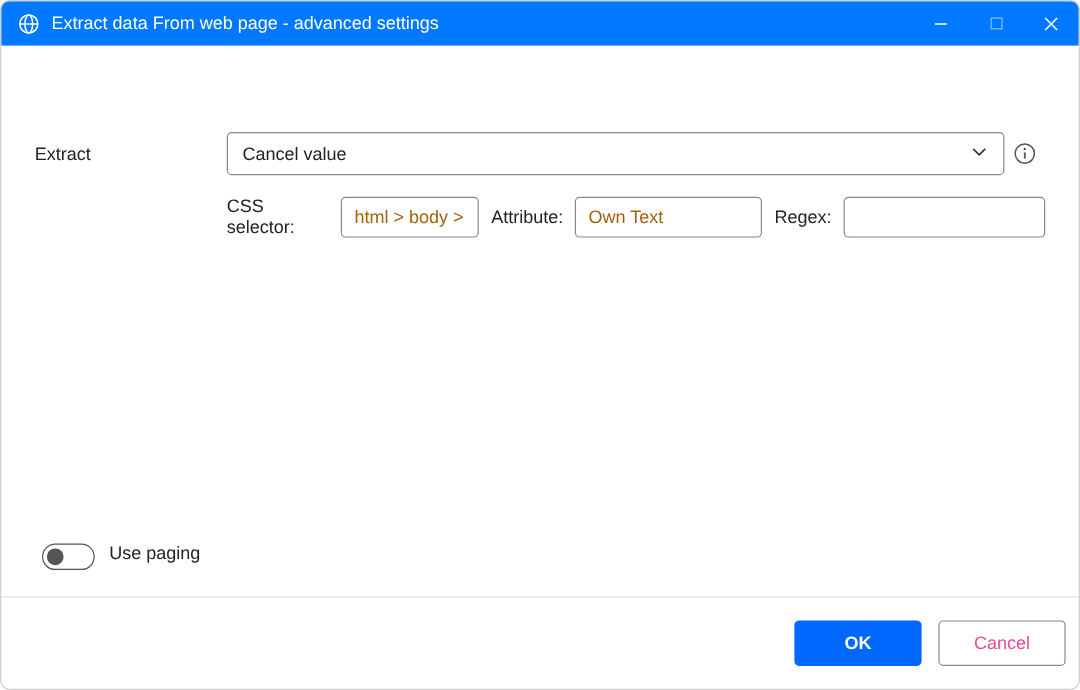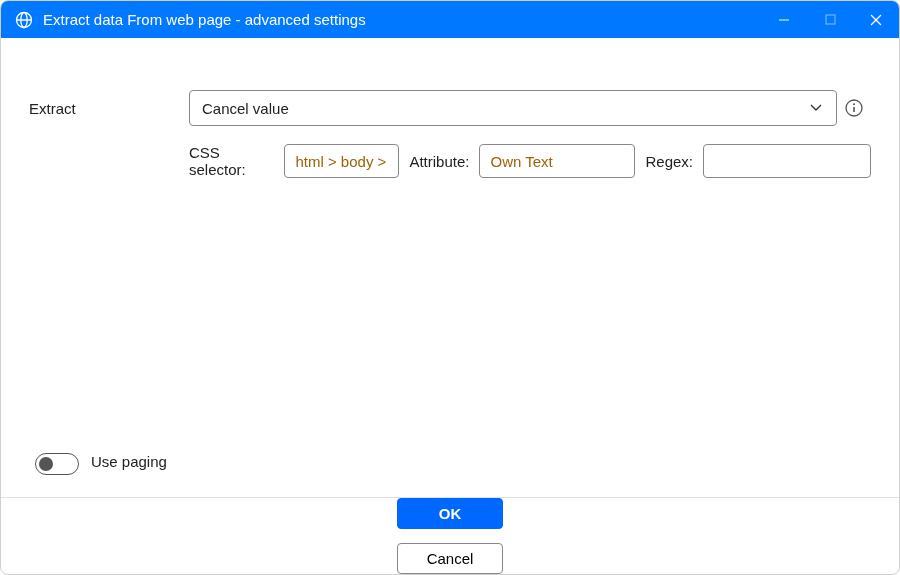--- a/index.html
+++ b/index.html
@@ -31,22 +31,23 @@
     .titlebar .title { flex: 1; }
     .win-controls { display:flex; height:100%; }
     .win-btn {
       width: 46px; height: 100%;
       display:flex; align-items:center; justify-content:center;
       color:#fff;
     }
     .win-btn.disabled { opacity:0.45; }
     .content {
       flex:1;
-      padding: 52px 28px 0 28px;
+      padding: 32px 28px 0 28px;
       position: relative;
+      margin-top: 40px;
     }
     .row {
       display:flex;
       align-items:center;
       margin-bottom: 18px;
     }
     .label-col {
       width: 160px;
       font-size: 15px;
       color:#222;
@@ -114,43 +115,42 @@
       width:14px; height:14px;
       border-radius:50%;
       background:#555;
     }
     .footer {
       height: 76px;
       border-top: none;
       display:flex;
       align-items:center;
       justify-content:flex-end;
-      padding: 0 24px;
+      padding: 0 11px;
       gap: 14px;
-      flex-direction: column;
     }
     .btn {
       width: 106px;
       height: 38px;
       border-radius:4px;
       font-size:15px;
       display:flex;
       align-items:center;
       justify-content:center;
       cursor:pointer;
     }
     .btn-primary {
       background:#0067ff;
       color:#fff;
       border:1px solid #0067ff;
       font-weight:600;
     }
     .btn-secondary {
       background:#fff;
-      color:#000000;
+      color:#ec4899;
       border:1px solid #888;
     }
     .divider-line {
       height:1px;
       background:#e0e0e0;
       margin: 0;
     }
   </style>
 </head>
 <body>

